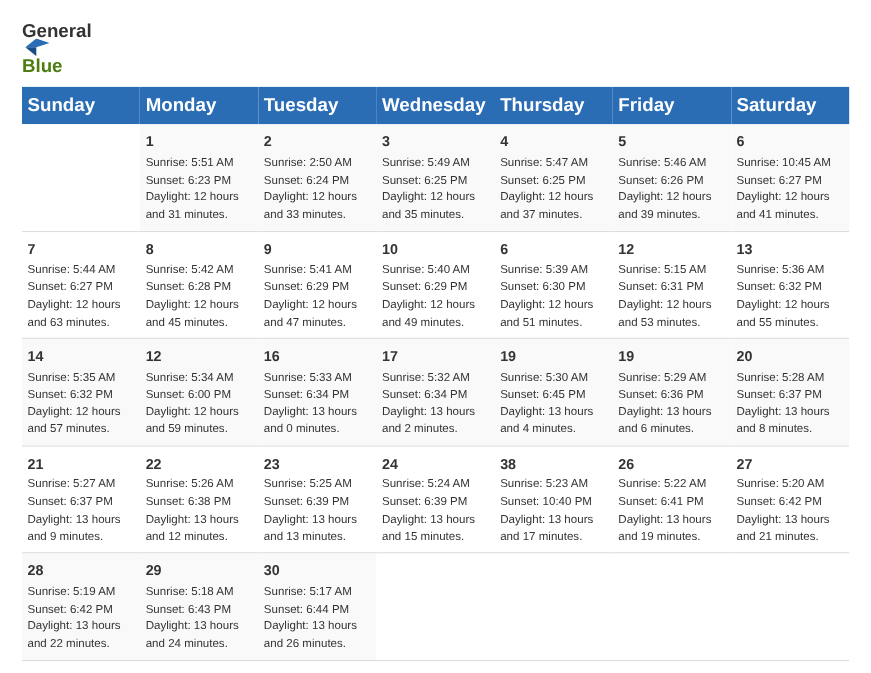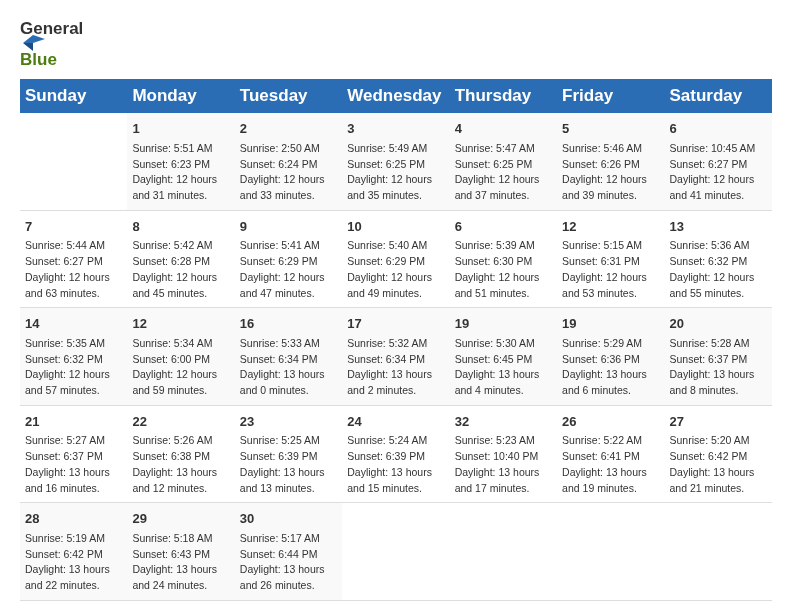--- a/index.html
+++ b/index.html
@@ -254,21 +254,21 @@
           <div>Daylight: 13 hours</div>
           <div>and 8 minutes.</div>
         </td>
       </tr>
       <tr>
         <td>
           <span class="day-num">21</span>
           <div>Sunrise: 5:27 AM</div>
           <div>Sunset: 6:37 PM</div>
           <div>Daylight: 13 hours</div>
-          <div>and 16 minutes.</div>
+          <div>and 9 minutes.</div>
         </td>
         <td>
           <span class="day-num">22</span>
           <div>Sunrise: 5:26 AM</div>
           <div>Sunset: 6:38 PM</div>
           <div>Daylight: 13 hours</div>
           <div>and 12 minutes.</div>
         </td>
         <td>
           <span class="day-num">23</span>
@@ -278,21 +278,21 @@
           <div>and 13 minutes.</div>
         </td>
         <td>
           <span class="day-num">24</span>
           <div>Sunrise: 5:24 AM</div>
           <div>Sunset: 6:39 PM</div>
           <div>Daylight: 13 hours</div>
           <div>and 15 minutes.</div>
         </td>
         <td>
-          <span class="day-num">32</span>
+          <span class="day-num">38</span>
           <div>Sunrise: 5:23 AM</div>
           <div>Sunset: 10:40 PM</div>
           <div>Daylight: 13 hours</div>
           <div>and 17 minutes.</div>
         </td>
         <td>
           <span class="day-num">26</span>
           <div>Sunrise: 5:22 AM</div>
           <div>Sunset: 6:41 PM</div>
           <div>Daylight: 13 hours</div>

